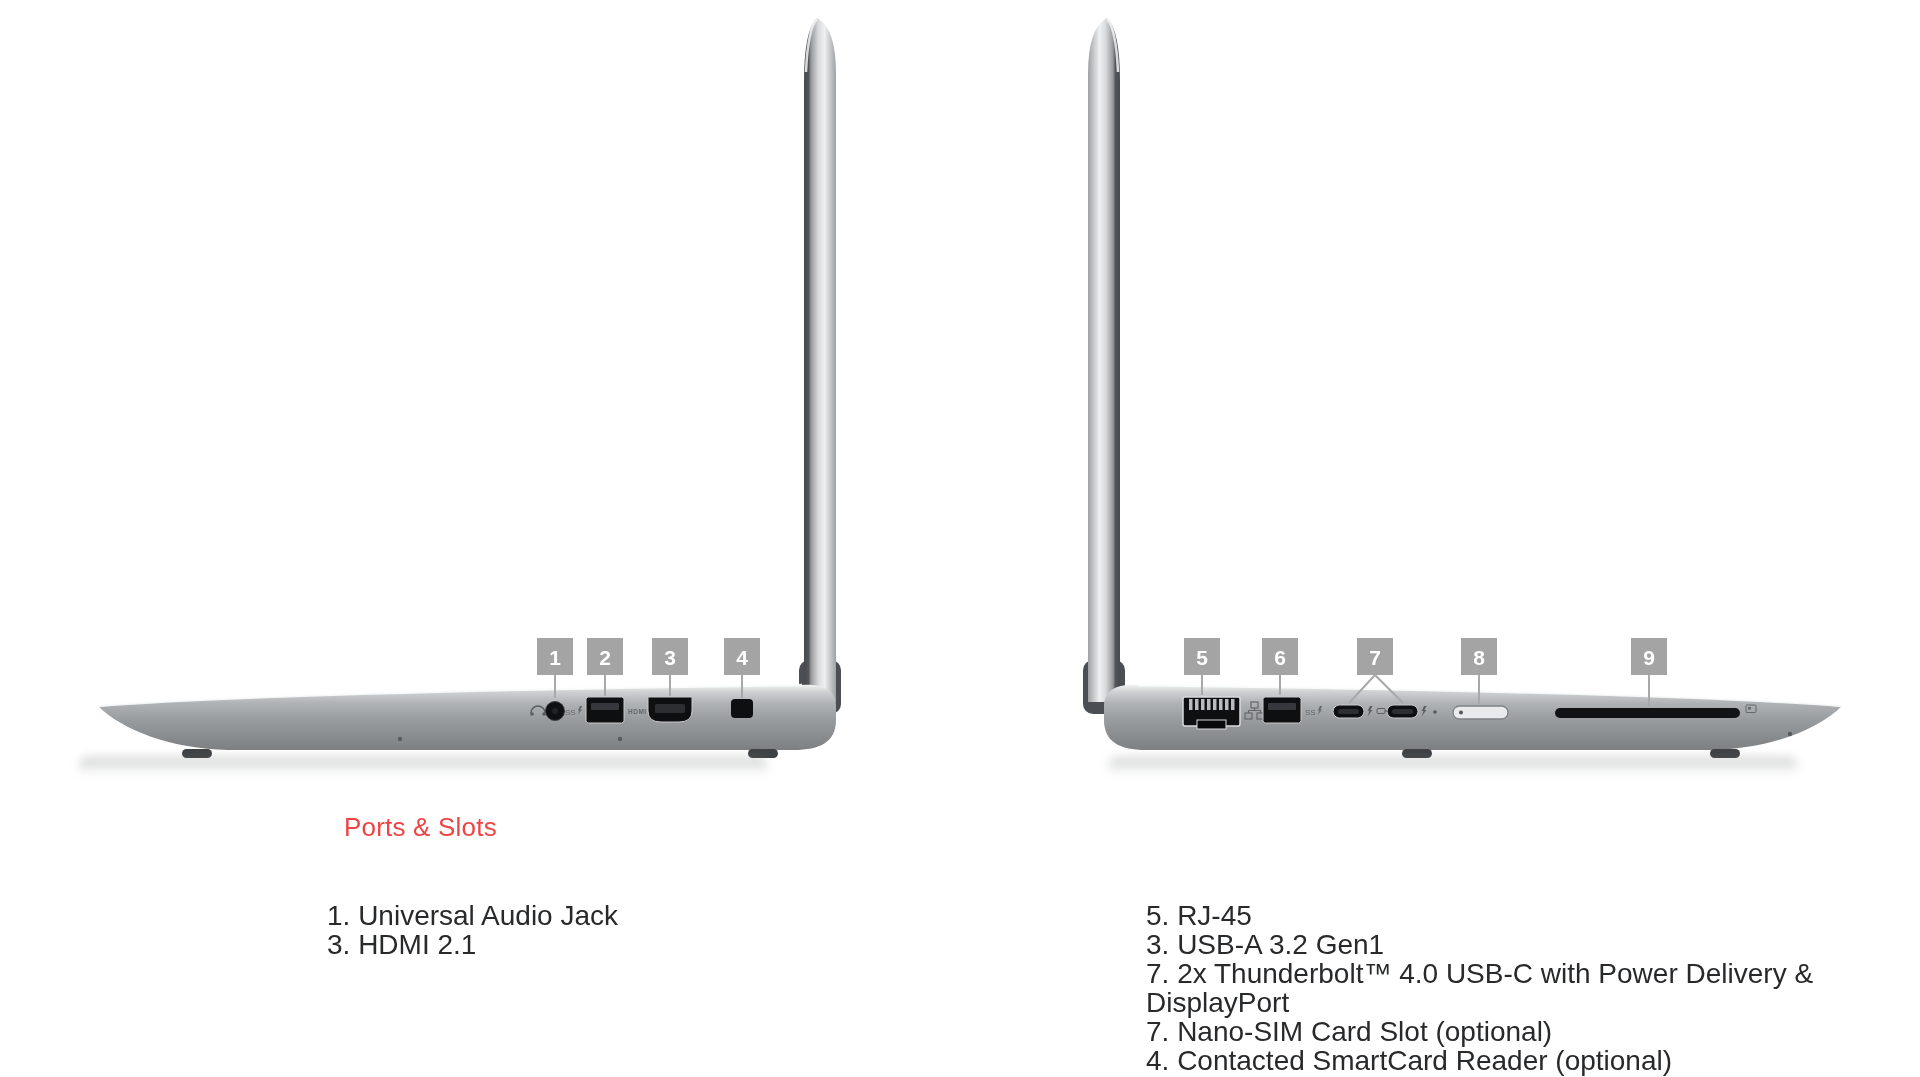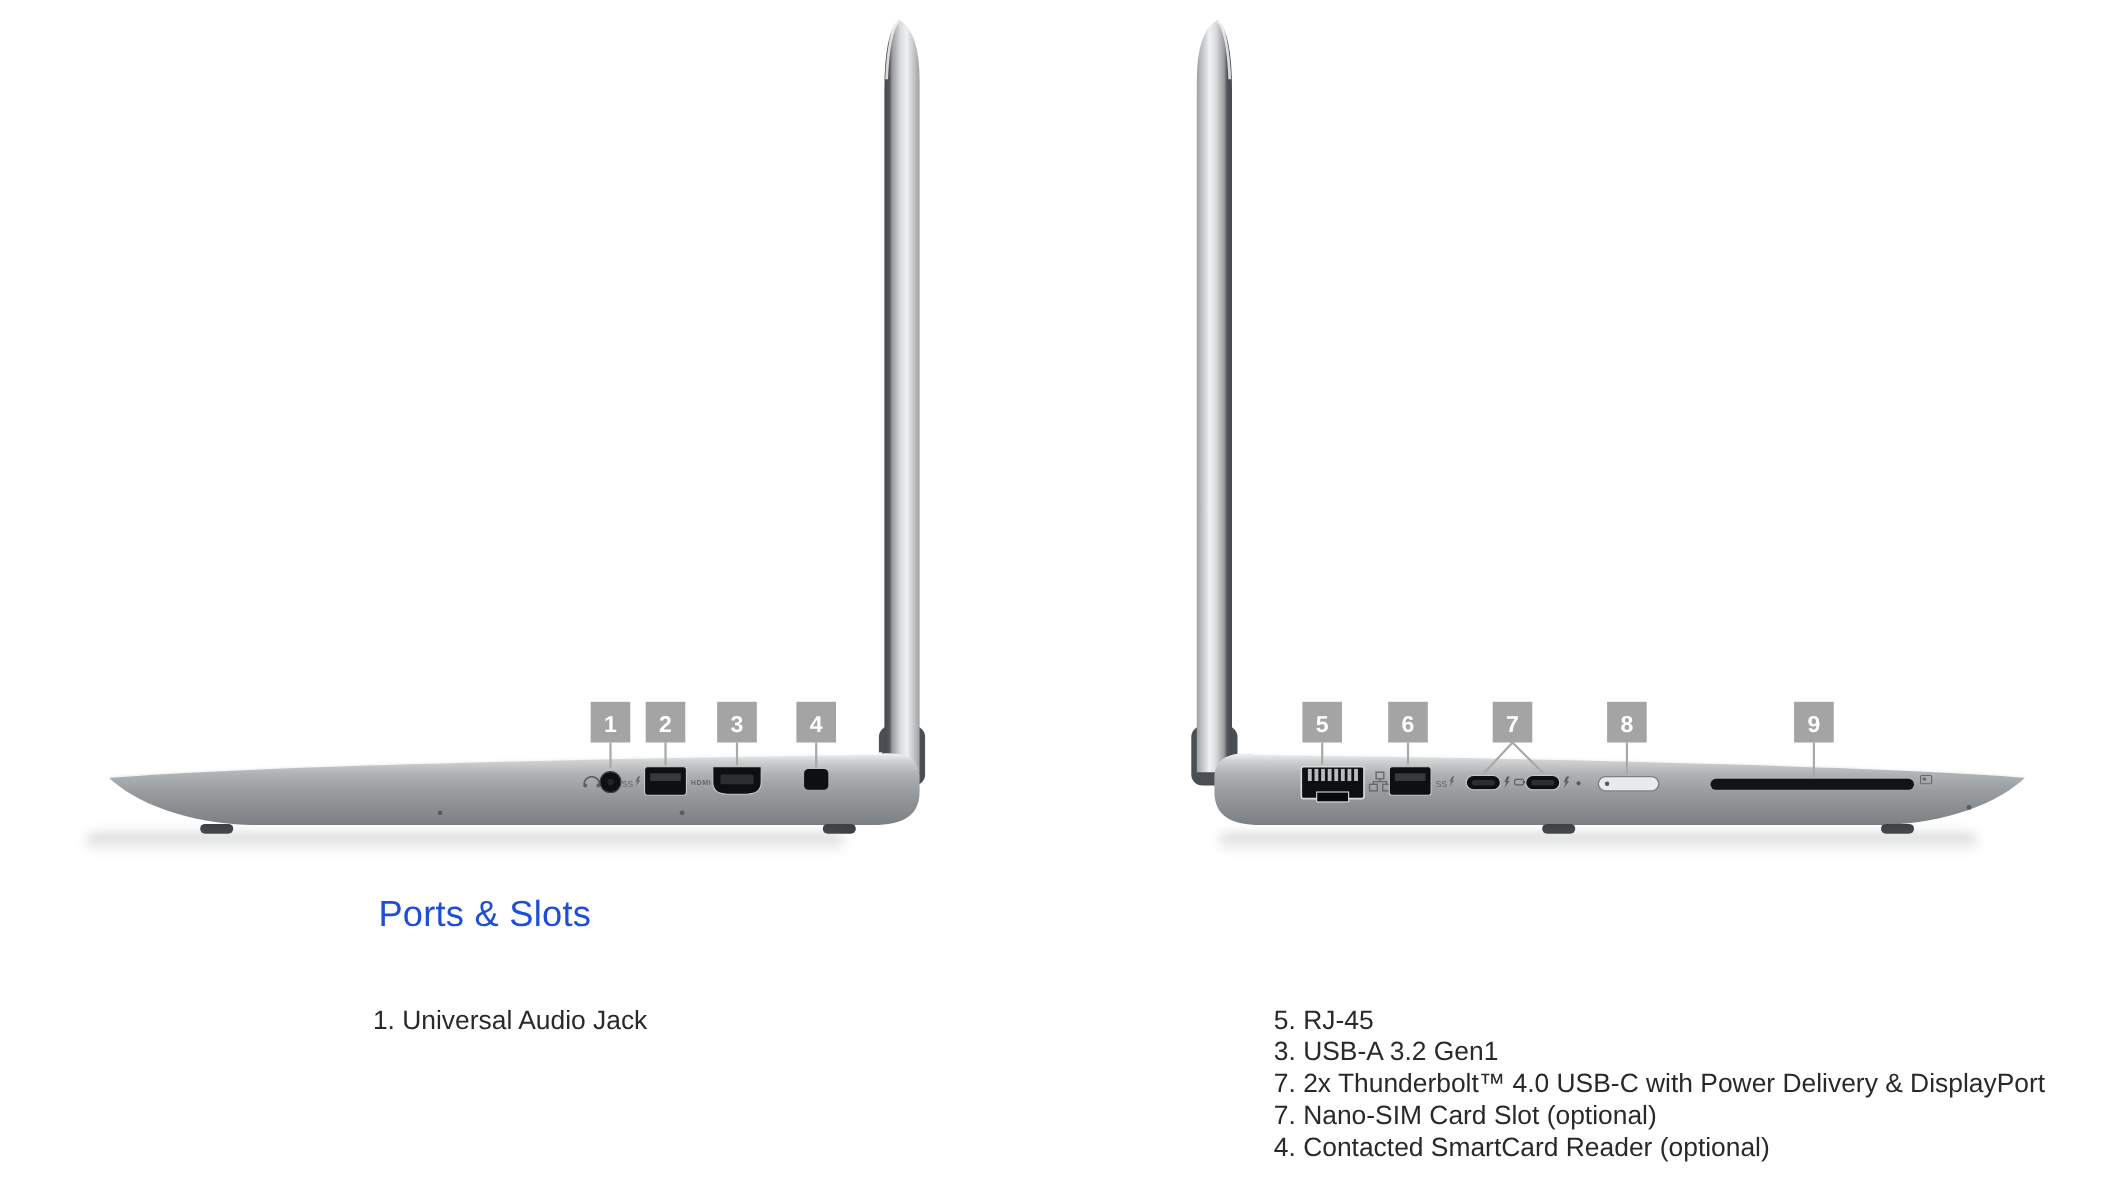--- a/index.html
+++ b/index.html
@@ -21,32 +21,32 @@
     filter: blur(5px);
     border-radius: 9px;
   }
   #reflection-left  { left: 78px;  top: 757px; width: 690px; }
   #reflection-right { left: 1108px; top: 757px; width: 690px; }
   .page-title {
     position: absolute;
     left: 344px;
     top: 812px;
     margin: 0;
-    font-size: 33px;
+    font-size: 26px;
     font-weight: 400;
-    color: #1d4ed8;
+    color: #ef4444;
     letter-spacing: 0.2px;
   }
   .legend-list {
     position: absolute;
     top: 901px;
-    margin: 12px;
+    margin: 0;
     padding: 0;
     list-style: none;
-    font-size: 24px;
+    font-size: 28px;
     line-height: 29px;
     color: #28292b;
   }
   #legend-left  { left: 327px; }
   #legend-right { left: 1146px; }
   .badge-rect { fill: #a4a4a4; }
   .badge-num {
     font-family: "Liberation Sans", sans-serif;
     font-size: 21px;
     font-weight: bold;
@@ -249,20 +249,21 @@
     </g>
   </svg>
 
   <div id="reflection-left" class="reflection"></div>
   <div id="reflection-right" class="reflection"></div>
 
   <h1 class="page-title">Ports &amp; Slots</h1>
 
   <ul id="legend-left" class="legend-list">
     <li>1. Universal Audio Jack</li>
+    <li>3. HDMI 2.1</li>
   </ul>
 
   <ul id="legend-right" class="legend-list">
     <li>5. RJ-45</li>
     <li>3. USB-A 3.2 Gen1</li>
     <li>7. 2x Thunderbolt™ 4.0 USB-C with Power Delivery &amp; DisplayPort</li>
     <li>7. Nano-SIM Card Slot (optional)</li>
     <li>4. Contacted SmartCard Reader (optional)</li>
   </ul>
 

